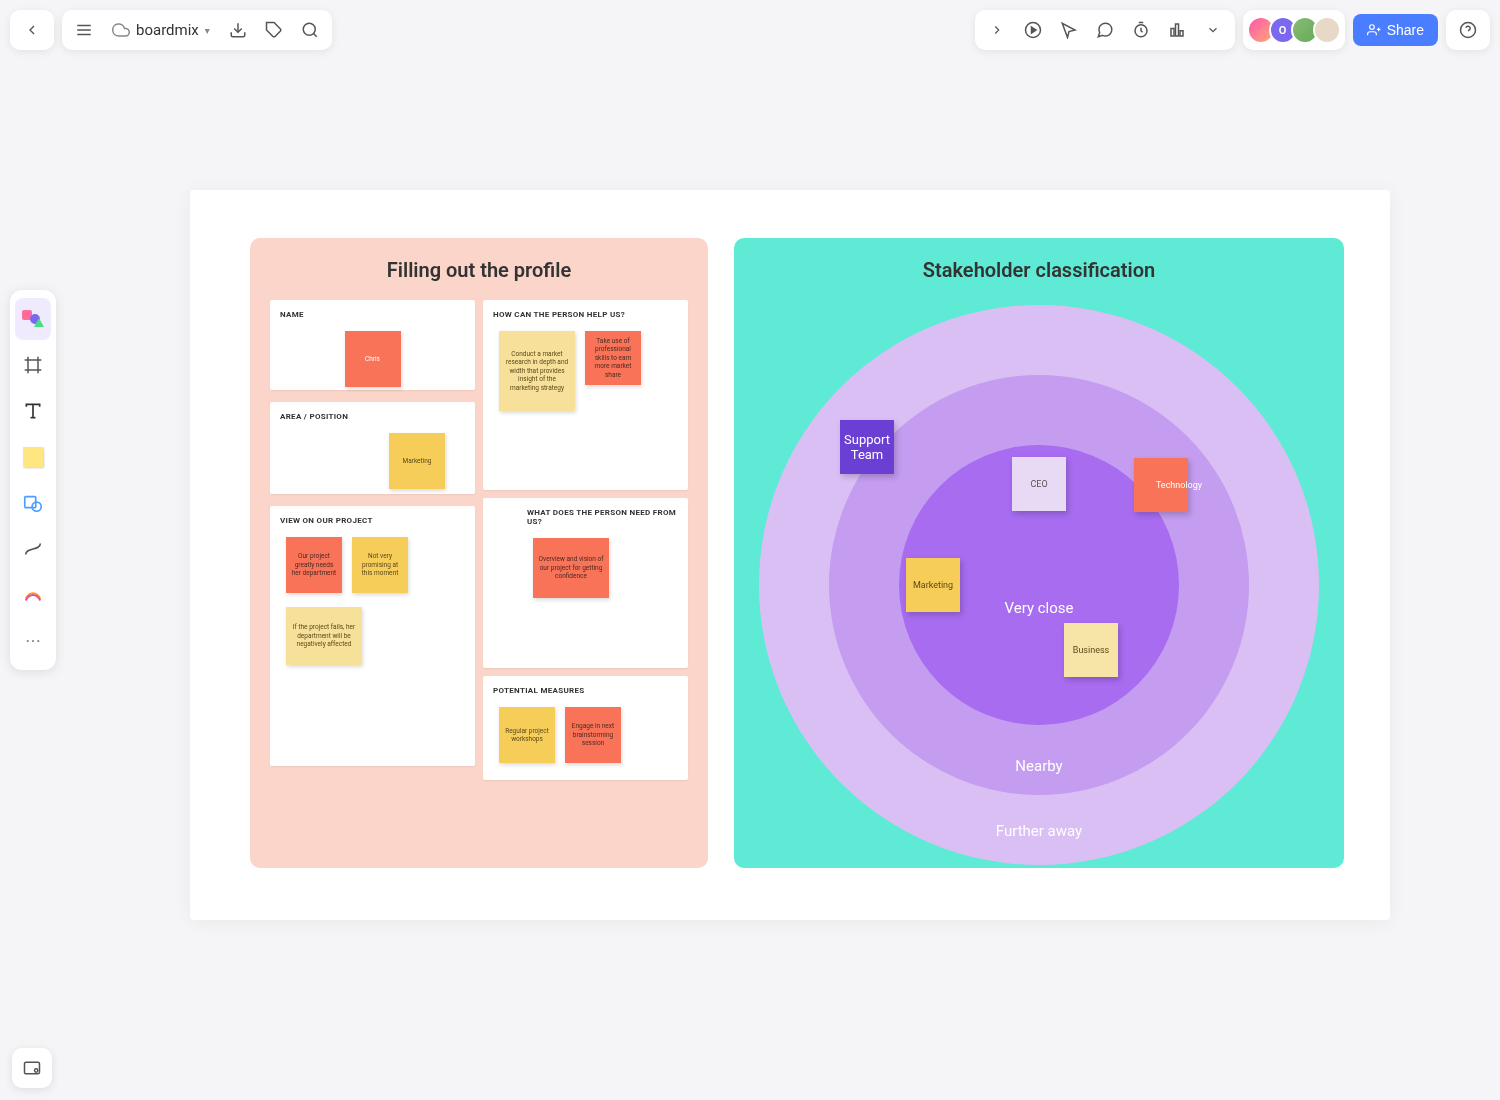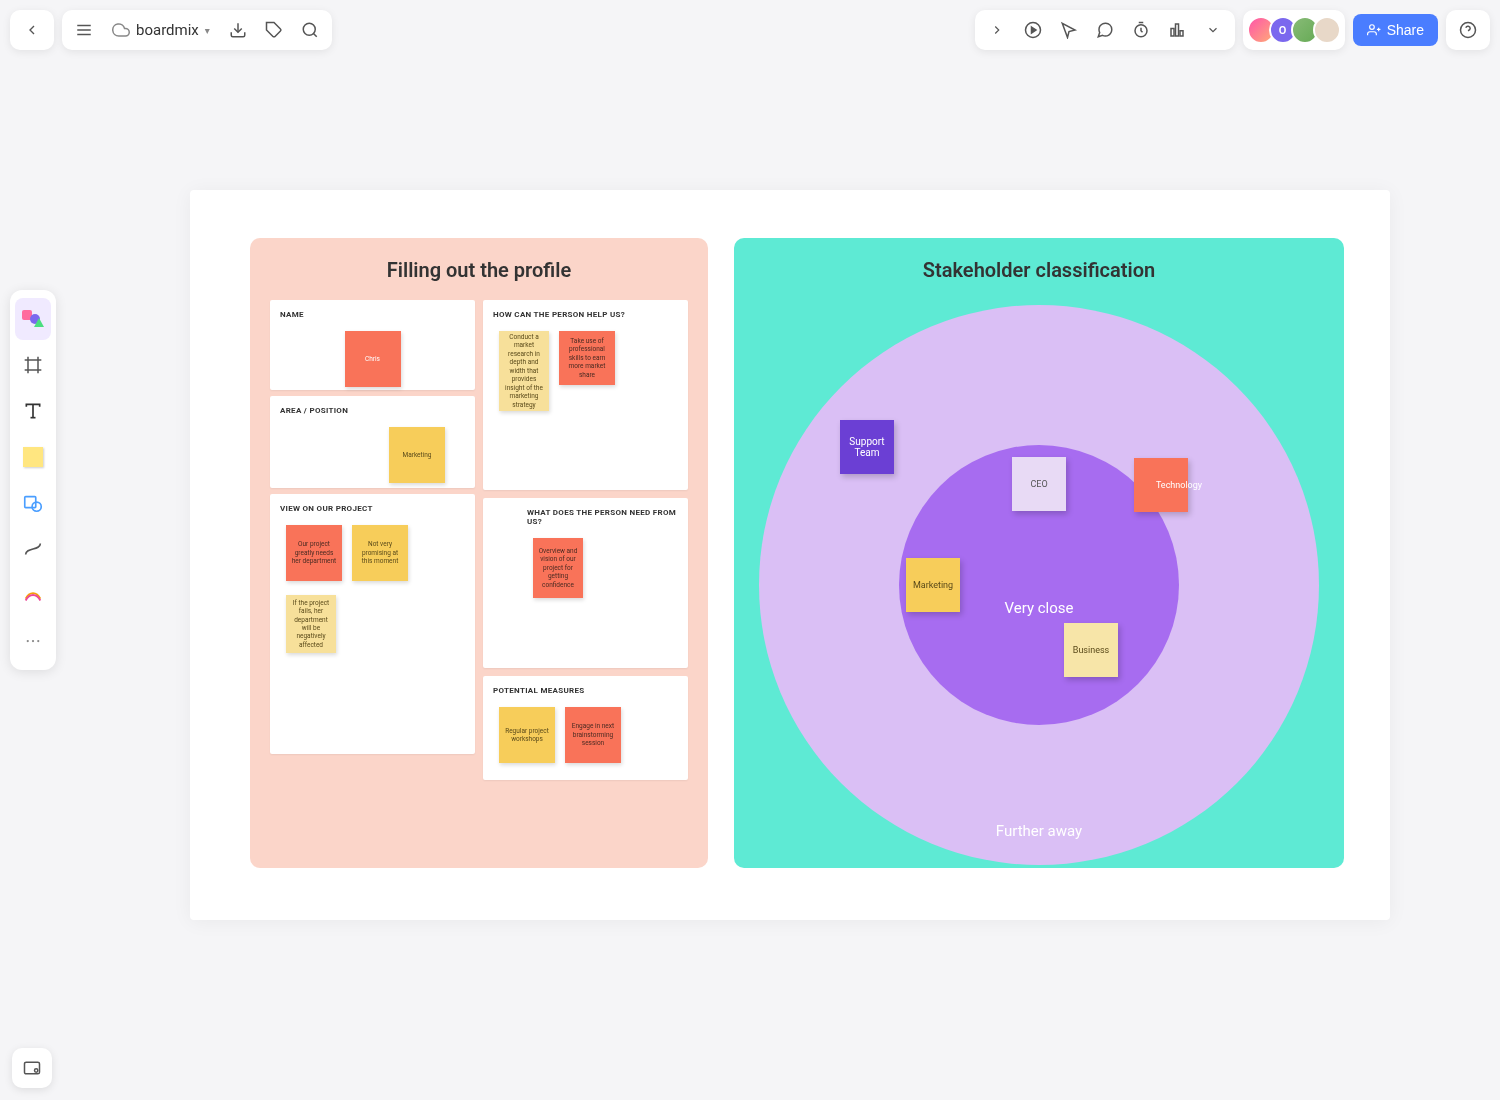--- a/index.html
+++ b/index.html
@@ -195,33 +195,33 @@
   display: flex;
   align-items: center;
   justify-content: center;
   text-align: center;
   font-size: 6.5px;
   line-height: 1.3;
   padding: 4px;
   box-shadow: 1px 2px 4px rgba(0,0,0,0.15);
   color: #333;
 }
-.note-lg { width: 50px; height: 70px; }
+.note-lg { width: 76px; height: 70px; }
 .note-coral { background: #f97359; color: #fff; }
 .note-coral-lt { background: #f97359; color: #4a2a22; }
 .note-yellow { background: #f7cd5a; color: #5a4a1a; }
 .note-yellow-pale { background: #f7e09a; color: #5a4a1a; }
 
 .card-name { height: 90px; }
 .card-area { height: 92px; }
 .card-help { height: 190px; }
 .card-view { height: 260px; }
 .card-need { height: 170px; padding-left: 44px; }
 .card-measures { height: 104px; }
-.left-col { display: flex; flex-direction: column; gap: 6px; }
+.left-col { display: flex; flex-direction: column; gap: 12px; }
 .right-col { display: flex; flex-direction: column; gap: 8px; }
 
 .center-note { display: flex; justify-content: center; padding-top: 4px; }
 
 
 .stakeholder-panel {
   position: absolute;
   left: 544px;
   top: 48px;
   width: 610px;
@@ -265,21 +265,21 @@
   width: 54px;
   height: 54px;
   display: flex;
   align-items: center;
   justify-content: center;
   text-align: center;
   font-size: 9px;
   box-shadow: 2px 3px 6px rgba(0,0,0,0.2);
 }
 .sh-ceo { background: #e8daf5; color: #555; left: 278px; top: 219px; }
-.sh-support { background: #6b3fd4; color: #fff; left: 106px; top: 182px; font-size: 10px; }
+.sh-support { background: #6b3fd4; color: #fff; left: 106px; top: 182px; font-size: 13px; }
 .sh-tech { background: #f97359; color: #fff; left: 400px; top: 220px; padding-left: 36px; }
 .sh-marketing { background: #f7cd5a; color: #5a4a1a; left: 172px; top: 320px; }
 .sh-business { background: #f7e5a8; color: #5a4a1a; left: 330px; top: 385px; }
 
 
 .bottom-corner {
   position: absolute;
   left: 12px;
   bottom: 12px;
   width: 40px;
@@ -521,20 +521,23 @@
       </div>
     </div>
   </div>
 
   <div class="stakeholder-panel">
     <div class="panel-title">Stakeholder classification</div>
     <div class="circles-wrap">
       <div class="ring ring-outer">
         <span class="ring-label">Further away</span>
       </div>
+      <div class="ring ring-mid">
+        <span class="ring-label">Nearby</span>
+      </div>
       <div class="ring ring-inner">
         <span class="ring-label">Very close</span>
       </div>
     </div>
     <div class="sh-note sh-support">Support Team</div>
     <div class="sh-note sh-ceo">CEO</div>
     <div class="sh-note sh-tech">Technology</div>
     <div class="sh-note sh-marketing">Marketing</div>
     <div class="sh-note sh-business">Business</div>
   </div>

